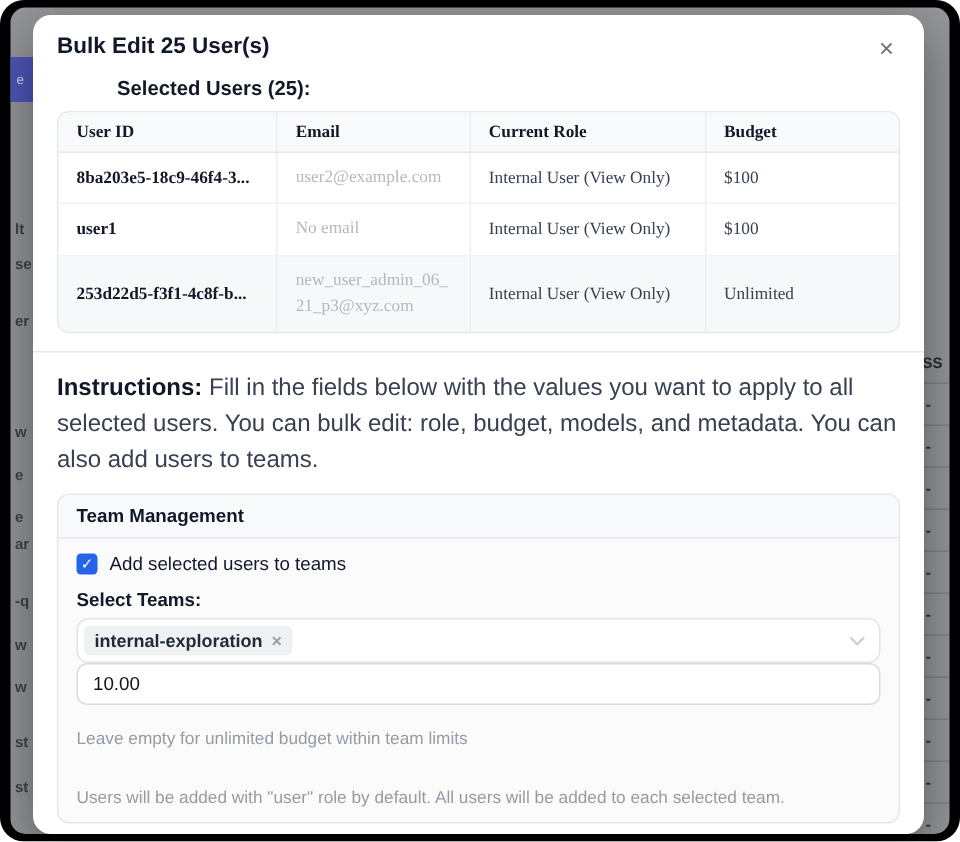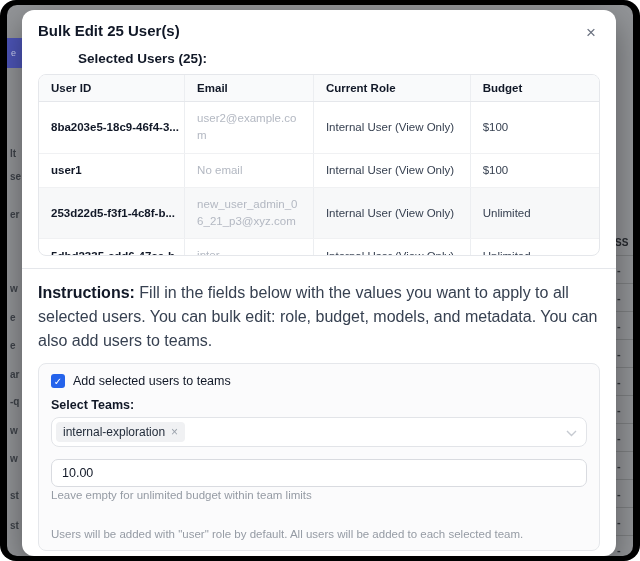--- a/index.html
+++ b/index.html
@@ -17,21 +17,21 @@
   .right-strip{position:absolute;right:0;top:0;bottom:0;width:20px;overflow:hidden;margin-top:36px;}
   .right-strip .col-head{position:absolute;left:2px;font-size:10px;font-weight:700;color:#26292e;}
   .right-strip .dash-row{position:absolute;left:0;right:0;height:28px;border-top:1px solid rgba(0,0,0,.14);color:#33363b;font-size:11px;font-weight:700;display:flex;align-items:center;padding-left:4px;}
   
   .modal{position:absolute;left:22px;top:10px;width:594px;bottom:5px;background:var(--surface);
     border-radius:12px;box-shadow:0 12px 34px rgba(0,0,0,.4);padding:12px 16px 10px;overflow:hidden;}
   .modal-head{display:flex;justify-content:space-between;align-items:flex-start;margin-bottom:8px;}
   .modal-title{font-size:15px;font-weight:700;color:var(--dark_text);}
   .close-btn{border:none;background:none;font-size:17px;line-height:1;color:#6b7280;cursor:pointer;padding:2px 4px;}
   .sel-label{font-size:13.5px;font-weight:700;color:var(--dark_text);margin-bottom:8px;margin-left:40px;}
-  .table-wrap{border:1px solid var(--border);border-radius:8px;height:182px;overflow:hidden;}
+  .table-wrap{border:1px solid var(--border);border-radius:8px;height:148px;overflow:hidden;font-family:Liberation Serif, serif;}
   table{width:100%;border-collapse:collapse;table-layout:fixed;font-size:11.5px;}
   th{background:var(--header_bg);text-align:left;font-weight:700;color:var(--dark_text);padding:7px 12px;border-bottom:1px solid var(--border);}
   th:not(:last-child),td:not(:last-child){border-right:1px solid #eceef1;}
   td{padding:8px 12px;border-bottom:1px solid #f0f1f3;vertical-align:middle;color:var(--body_text);}
   tr.shaded td{background:#f7f8f9;}
   td.c-id{font-weight:700;color:var(--dark_text);white-space:nowrap;overflow:hidden;}
   td.c-email{color:#b3b8c2;word-break:break-all;line-height:1.5;}
   td.c-role,td.c-budget{white-space:nowrap;overflow:hidden;}
   col.w-id{width:26%;} col.w-email{width:23%;} col.w-role{width:28%;} col.w-budget{width:23%;}
   .divider{border:none;border-top:1px solid var(--border);margin:12px -16px;}
@@ -41,43 +41,43 @@
   .card-head{padding:7px 12px;background:var(--header_bg);border-bottom:1px solid var(--border);font-size:12.5px;font-weight:700;color:var(--dark_text);}
   .card-body{padding:10px 12px;}
   .check-row{display:flex;align-items:center;gap:8px;margin-bottom:10px;cursor:pointer;}
   .checkbox{width:14px;height:14px;border-radius:3px;background:var(--accent);color:#fff;font-size:10px;
     display:flex;align-items:center;justify-content:center;flex:none;}
   .check-label{font-size:12.5px;color:var(--dark_text);}
   .field-label{font-size:12.5px;font-weight:700;color:var(--dark_text);margin-bottom:5px;}
   .select-box{position:relative;background:#fff;border:1px solid #e2e4e8;border-radius:8px;min-height:30px;
     padding:3px 28px 3px 4px;display:flex;align-items:center;cursor:pointer;}
   .chip{display:inline-flex;align-items:flex-start;gap:6px;background:#f0f1f3;border-radius:4px;padding:3px 7px;
-    font-size:12px;color:#1f2937;}
+    font-size:12px;color:#1f2937;font-weight:bold;}
   .chip-x{color:#9aa1ab;font-size:12px;cursor:pointer;}
   .chevron{position:absolute;right:9px;top:50%;transform:translateY(-50%);color:#c6cad1;}
   .budget-label{margin-top:10px;}
   .text-input{width:100%;border:1px solid #d9dbe0;border-radius:7px;padding:6px 10px;font-size:12.5px;
-    color:var(--dark_text);background:#fff;font-family:"Liberation Sans",sans-serif;outline:none;margin-top:12px;}
-  .helper{margin-top:2px;font-size:11.5px;color:#959ba4;}
+    color:var(--dark_text);background:#fff;font-family:"Liberation Sans",sans-serif;outline:none;}
+  .helper{margin-top:17px;font-size:11.5px;color:#959ba4;}
   .footnote{margin-top:27px;font-size:11.5px;color:#959ba4;}
 </style>
 </head>
 <body>
 
 <div class="frame">
   <div class="backdrop">
     <div class="left-strip">
         <span class="nav-badge" style="top:33px">e</span>
         <span class="frag" style="top:143px">lt</span>
         <span class="frag" style="top:166px">se</span>
         <span class="frag" style="top:204px">er</span>
         <span class="frag" style="top:278px">w</span>
         <span class="frag" style="top:307px">e</span>
         <span class="frag" style="top:335px">e</span>
-        <span class="frag" style="top:364px">ar</span>
+        <span class="frag" style="top:353px">ar</span>
         <span class="frag" style="top:391px">-q</span>
         <span class="frag" style="top:420px">w</span>
         <span class="frag" style="top:448px">w</span>
         <span class="frag" style="top:485px">st</span>
         <span class="frag" style="top:515px">st</span>
       </div>
     <div class="right-strip">
         <span class="col-head" style="top:196px">SS</span>
         <span class="dash-row" style="top:214px">-</span>
         <span class="dash-row" style="top:242px">-</span>
@@ -145,20 +145,21 @@
             </tr>
           </tbody>
       </table>
     </div>
 
     <hr class="divider">
 
     <p class="instructions"><b>Instructions:</b><span> Fill in the fields below with the values you want to apply to all selected users. You can bulk edit: role, budget, models, and metadata. You can also add users to teams.</span></p>
 
     <div class="card">
+      <div class="card-head">Team Management</div>
       <div class="card-body">
 
         <div class="check-row">
           <span class="checkbox">✓</span>
           <span class="check-label">Add selected users to teams</span>
         </div>
 
         <div class="field-label">Select Teams:</div>
         <div class="select-box">
           <span class="chip">

